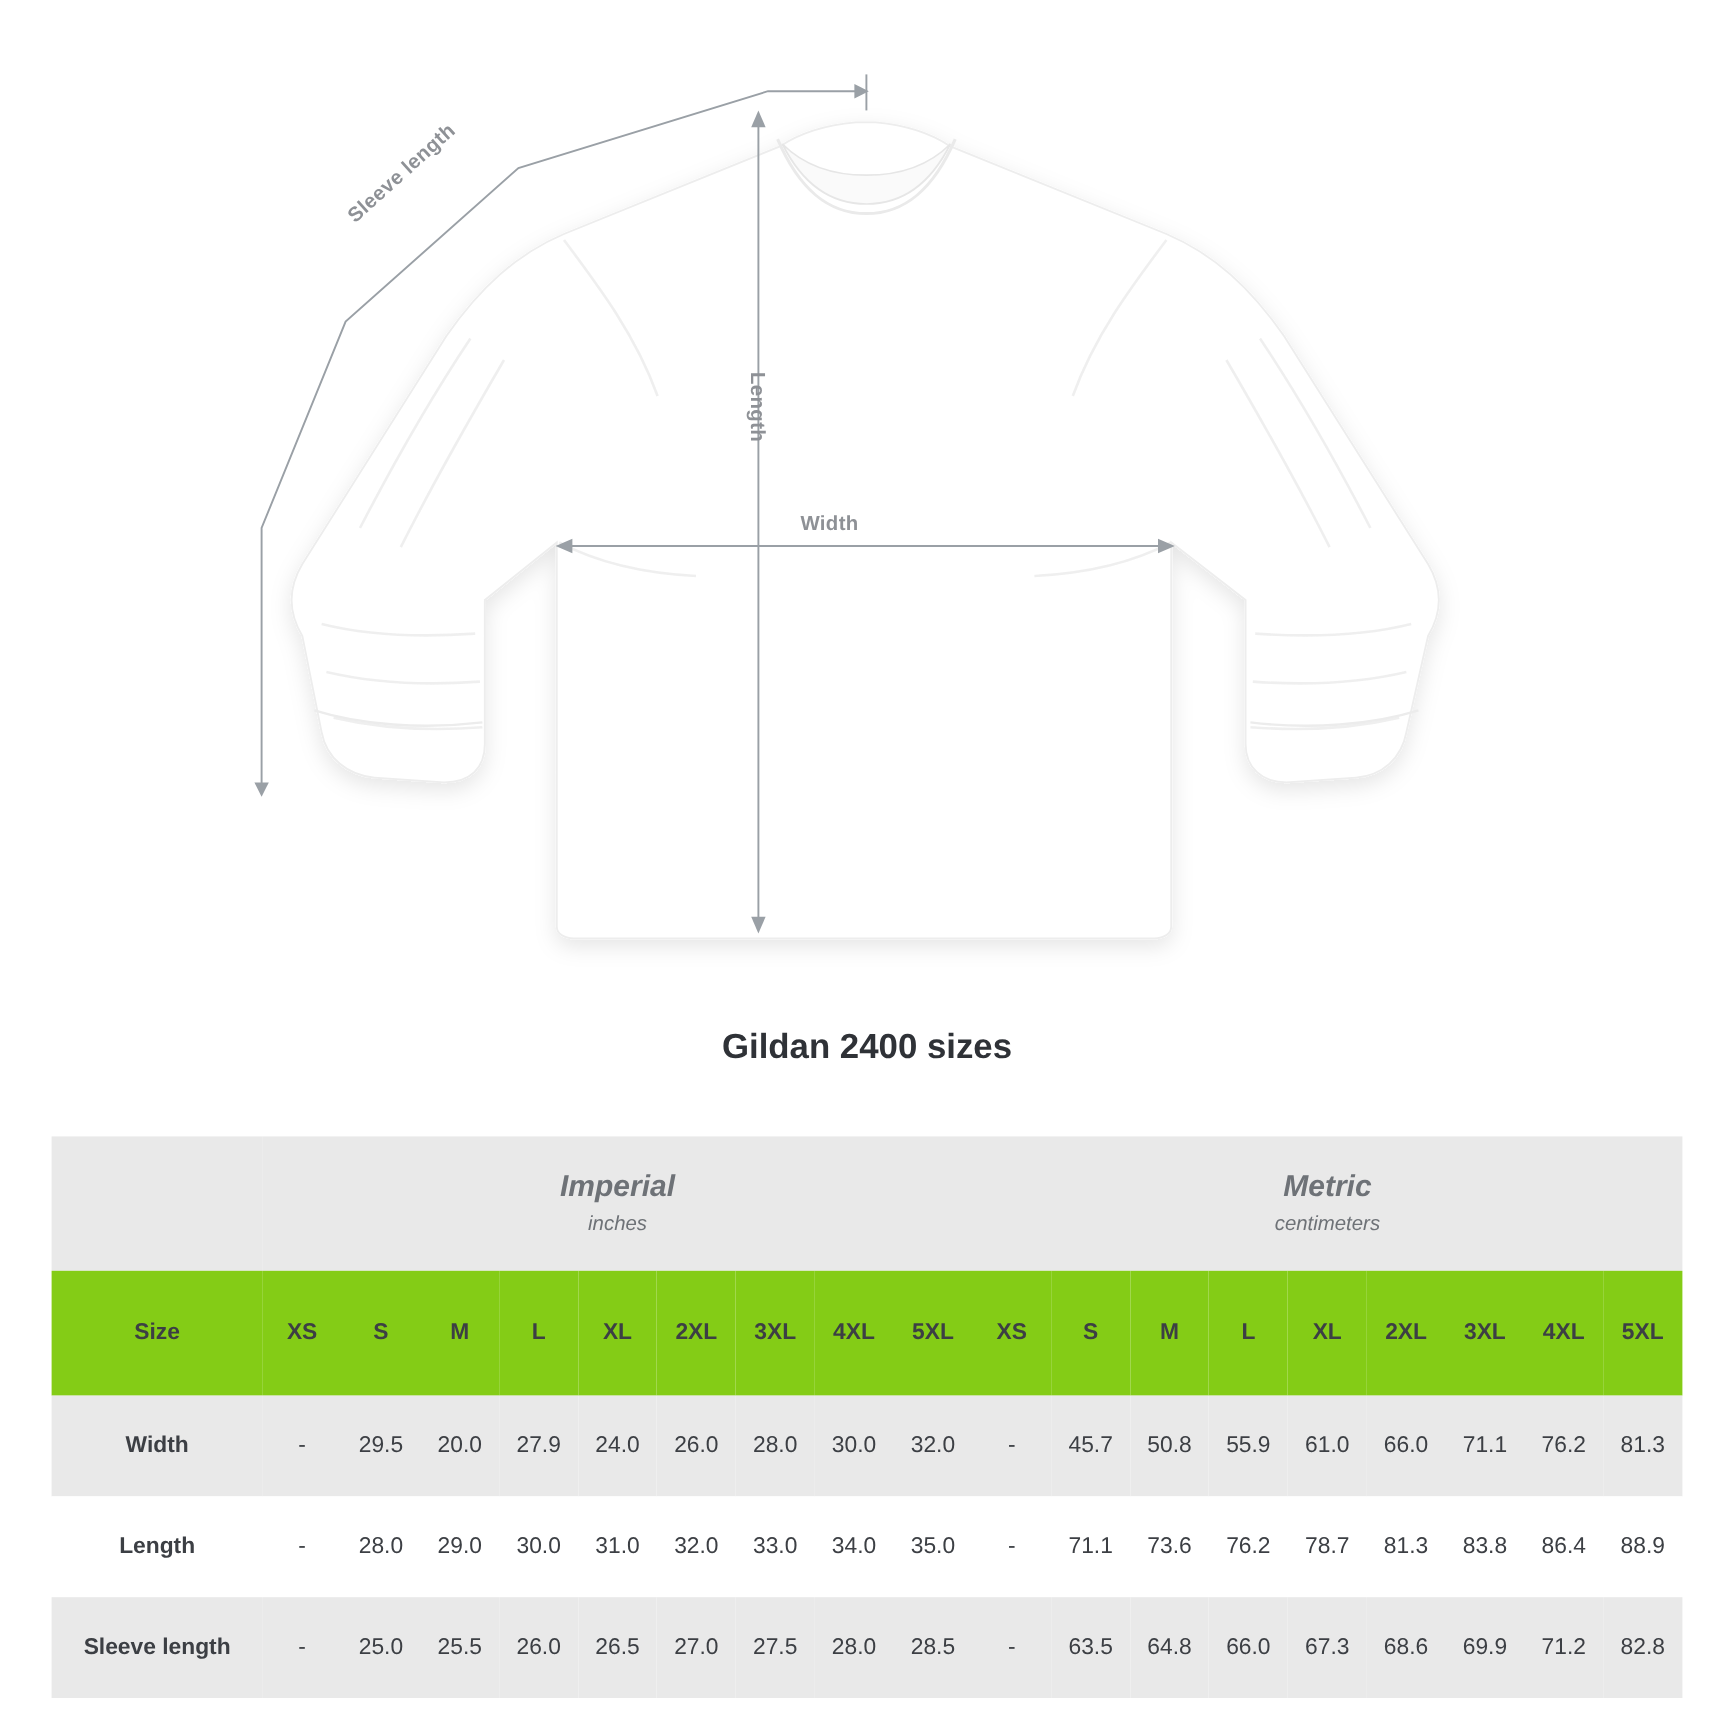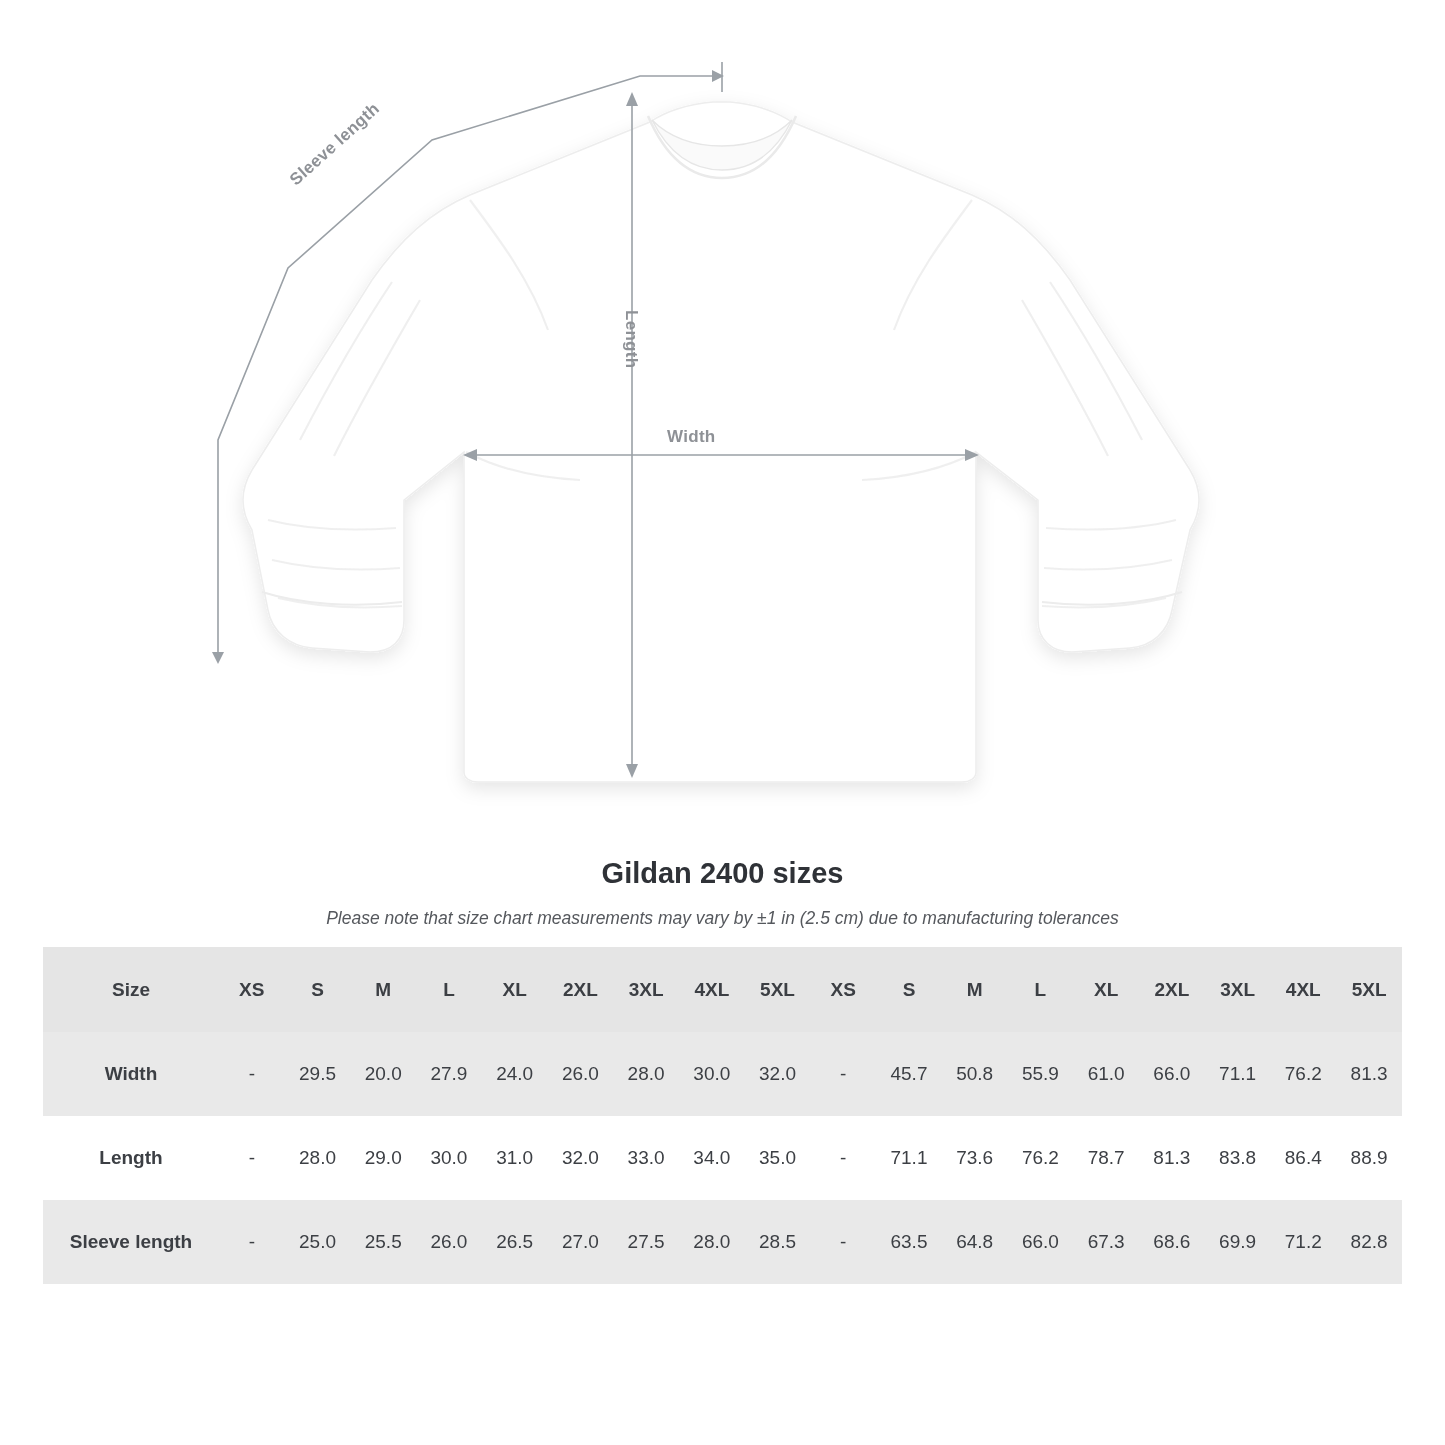--- a/index.html
+++ b/index.html
@@ -106,22 +106,22 @@
     line-height: 1.25;
   }
   .unit-sub {
     font-size: 17px;
     font-style: italic;
     color: #6e7277;
     line-height: 1.4;
     margin-top: 2px;
   }
   .head-row td {
-    height: 85px;
-    background: #e5e5e5;
+    height: 104px;
+    background: #84cc16;
     font-weight: bold;
     font-size: 20px;
     color: #2f3237;
   }
   .head-row td.rowhead { font-size: 20px; }
   .data-row td {
     height: 84px;
     font-size: 19.5px;
     color: #3c3f44;
   }
@@ -227,21 +227,20 @@
       </g>
     </svg>
 
     <div class="dim-label" id="label-sleeve">Sleeve length</div>
     <div class="dim-label" id="label-length">Length</div>
     <div class="dim-label" id="label-width">Width</div>
   </div>
 
   <div id="title-block">
     <h1 id="chart-title">Gildan 2400 sizes</h1>
-    <div id="chart-note">Please note that size chart measurements may vary by ±1 in (2.5 cm) due to manufacturing tolerances</div>
   </div>
 
   <div id="size-table-wrap">
     <table id="size-table">
       <colgroup>
         <col style="width:174px">
         <col style="width:65px">
           <col style="width:65px">
           <col style="width:65px">
         <col style="width:65px">
@@ -254,20 +253,31 @@
           <col style="width:65px">
           <col style="width:65px">
         <col style="width:65px">
           <col style="width:65px">
           <col style="width:65px">
         <col style="width:65px">
           <col style="width:65px">
           <col style="width:65px">
       </colgroup>
       <tbody>
+        <tr class="unit-row">
+          <td></td>
+          <td colspan="9">
+            <div class="unit-title">Imperial</div>
+            <div class="unit-sub">inches</div>
+          </td>
+          <td colspan="9">
+            <div class="unit-title">Metric</div>
+            <div class="unit-sub">centimeters</div>
+          </td>
+        </tr>
 
         <tr class="head-row">
           <td class="rowhead">Size</td>
           <td>XS</td>
           <td>S</td>
           <td>M</td>
           <td>L</td>
           <td>XL</td>
           <td>2XL</td>
           <td>3XL</td>

